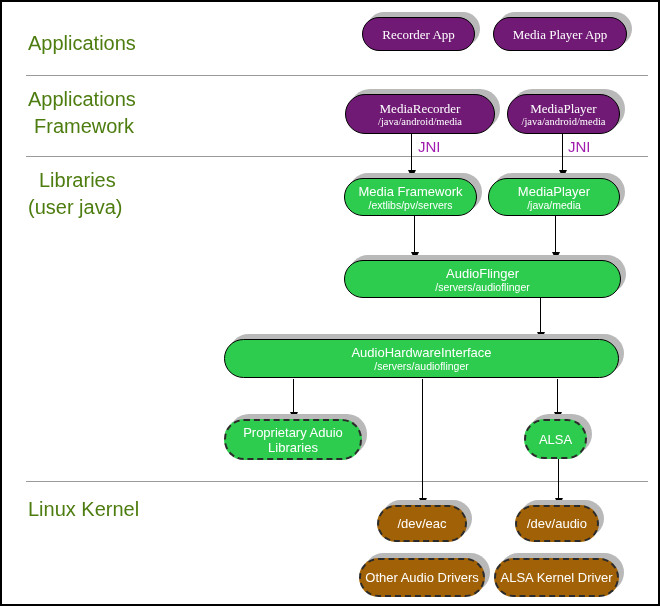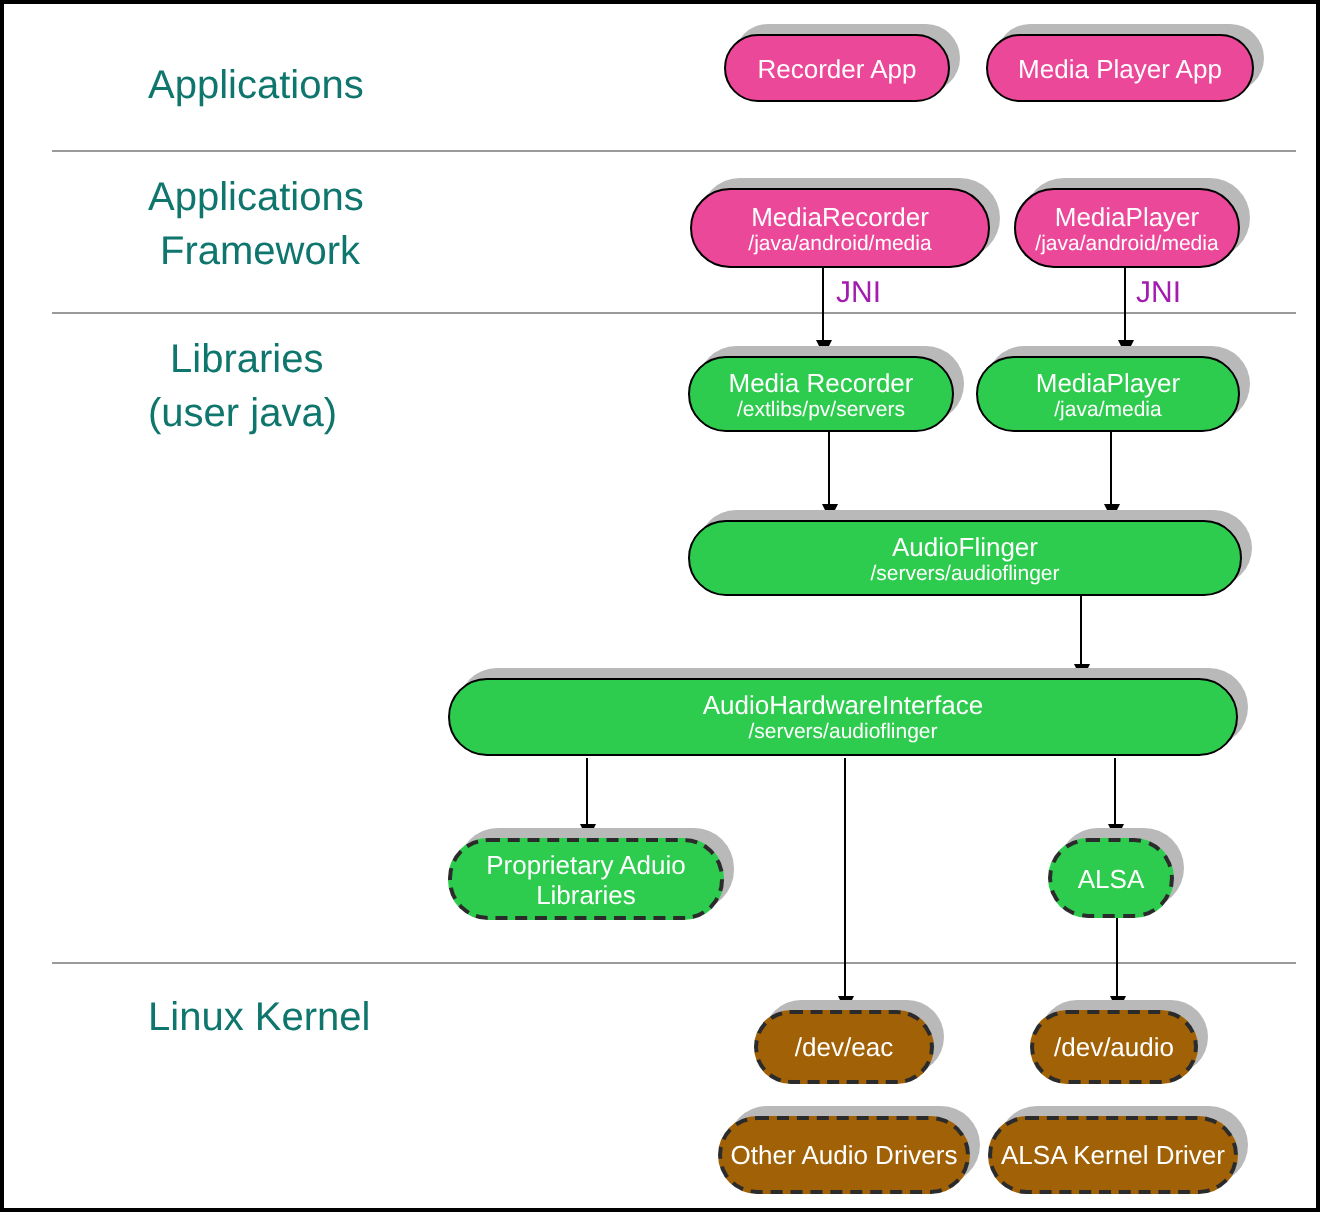--- a/index.html
+++ b/index.html
@@ -3,43 +3,42 @@
 <meta charset="utf-8">
 <style>
   html,body{margin:0;padding:0;background:#fff;}
   .canvas{
     position:relative;width:660px;height:606px;
     background:#ffffff;border:2px solid #000;box-sizing:border-box;
     font-family:"Liberation Sans", sans-serif;overflow:hidden;
   }
   
   .layer-label{
-    position:absolute;color:#0f766e;font-size:20px;line-height:27px;
+    position:absolute;color:#4d7c0f;font-size:20px;line-height:27px;
     white-space:nowrap;
-    margin-left:46px;
   }
   .ll-apps{left:26px;top:28px;}
   .ll-fw{left:26px;top:84px;}
   .ll-fw .l2{margin-left:6px;}
   .ll-lib{left:26px;top:165px;}
   .ll-lib .l1{margin-left:11px;}
   .ll-kernel{left:26px;top:494px;}
   
   .divider{position:absolute;left:24px;width:622px;height:1px;background:#9a9a9a;}
   .d1{top:73px;} .d2{top:154px;} .d3{top:479px;}
   
   .node{
     position:absolute;box-sizing:border-box;border-radius:999px;
     display:flex;flex-direction:column;justify-content:center;align-items:center;
     color:#fff;text-align:center;
     box-shadow:5px -5px 0 0 #b9b9b9;
   }
   .solid{border:1.5px solid #000;}
   .dashed{border:2px dashed #2b2b2b;}
-  .blue{background:#ec4899;}
+  .blue{background:#701a75;font-family:Liberation Serif, serif;}
   .green{background:#2ecc4e;}
   .red{background:#a16207;}
   .node .title{font-size:13px;line-height:15px;}
   .node .subtitle{font-size:10.5px;line-height:12px;}
   .n-recorder-app{left:360px;top:15px;width:113px;height:34px;}
   .n-media-player-app{left:491px;top:15px;width:134px;height:34px;}
   .n-mr-fw{left:343px;top:92px;width:150px;height:40px;}
   .n-mp-fw{left:505px;top:92px;width:113px;height:40px;}
   .n-mr-lib{left:342px;top:176px;width:133px;height:38px;}
   .n-mp-lib{left:486px;top:176px;width:132px;height:38px;}
@@ -111,21 +110,21 @@
     <div class="title">MediaPlayer</div>
     <div class="subtitle">/java/android/media</div>
   </div>
 
   <div class="arrow a-jni-l"></div>
   <div class="arrow a-jni-r"></div>
   <div class="jni jni-l">JNI</div>
   <div class="jni jni-r">JNI</div>
 
   <div class="node solid green n-mr-lib">
-    <div class="title">Media Recorder</div>
+    <div class="title">Media Framework</div>
     <div class="subtitle">/extlibs/pv/servers</div>
   </div>
   <div class="node solid green n-mp-lib">
     <div class="title">MediaPlayer</div>
     <div class="subtitle">/java/media</div>
   </div>
 
   <div class="arrow a-mr-af"></div>
   <div class="arrow a-mp-af"></div>
 

